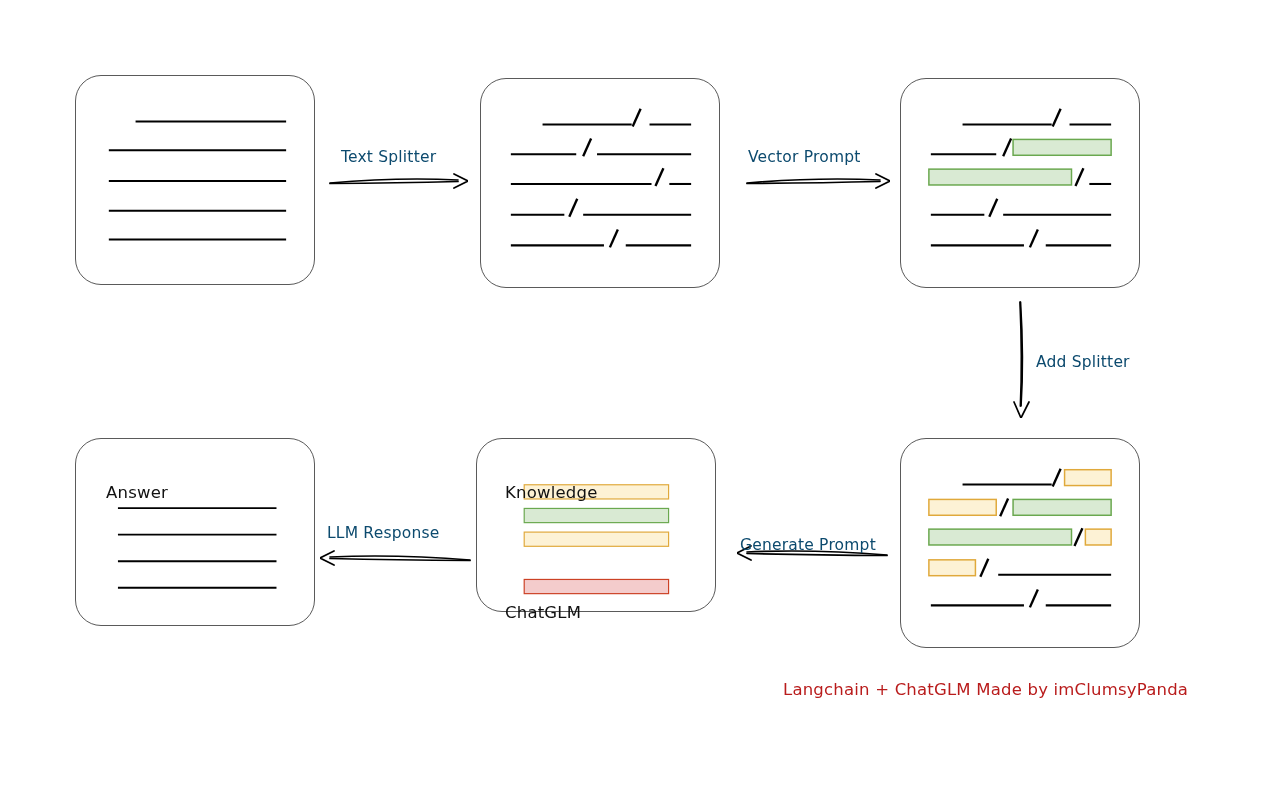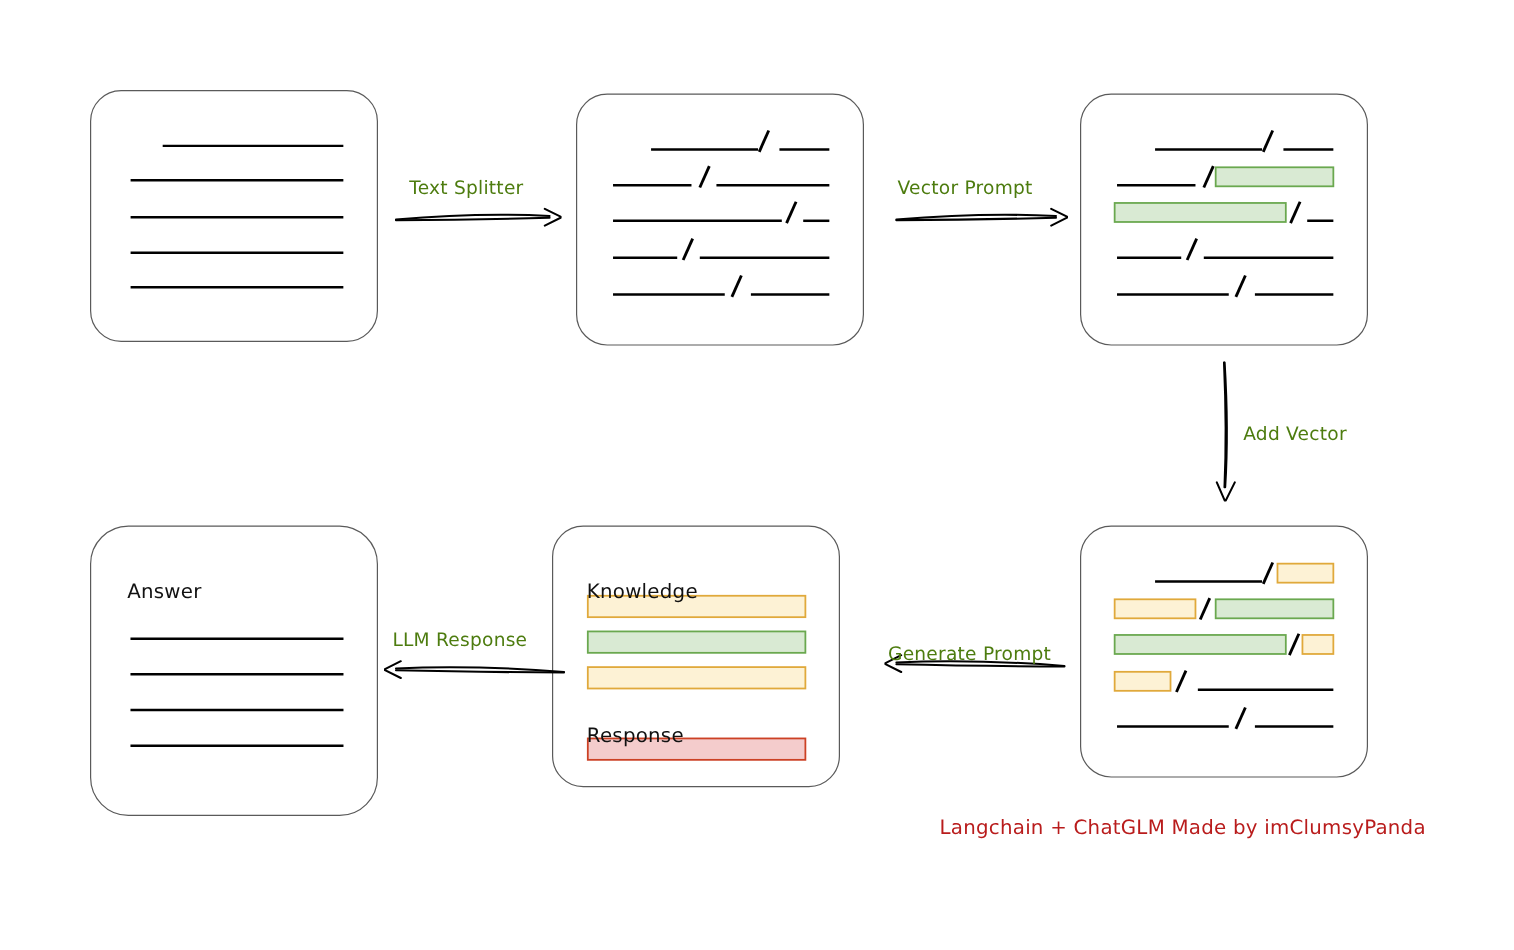--- a/index.html
+++ b/index.html
@@ -42,21 +42,21 @@
     white-space: nowrap;
   }
   .edge {
     position: absolute;
     overflow: visible;
   }
   .edge-label {
     position: absolute;
     font-family: "DejaVu Sans", sans-serif;
     font-size: 15.5px;
-    color: #4d7c0f;
+    color: #0c4a6e;
     white-space: nowrap;
     letter-spacing: 0.2px;
   }
   .footer-note {
     position: absolute;
     font-family: "DejaVu Sans", sans-serif;
     font-size: 16.5px;
     color: #b91c1c;
     white-space: nowrap;
     letter-spacing: 0.2px;
@@ -157,32 +157,32 @@
         <rect x="186" y="91" width="26" height="16" fill="#fdf2d5" stroke="#e0a93b" class="chip"></rect>
         <rect x="28" y="122" width="47" height="16" fill="#fdf2d5" stroke="#e0a93b" class="chip"></rect>
         <line x1="80" y1="139" x2="88" y2="121" class="slash"></line>
         <line x1="98" y1="137" x2="212" y2="137" class="rule"></line>
         <line x1="30" y1="168" x2="124" y2="168" class="rule"></line>
         <line x1="130" y1="170" x2="138" y2="152" class="slash"></line>
         <line x1="146" y1="168" x2="212" y2="168" class="rule"></line>
       </svg>
   </div>
 
-  <div class="node" id="node-prompt" style="left: 460px; top: 438px; width: 240px; height: 218px;">
+  <div class="node" id="node-prompt" style="left: 476px; top: 438px; width: 240px; height: 174px;">
     <svg class="node-svg" viewBox="0 0 240 218">
         <rect x="29" y="58" width="183" height="18" fill="#fdf2d5" stroke="#e0a93b" class="chip"></rect>
         <rect x="29" y="88" width="183" height="18" fill="#d9ead3" stroke="#6aa84f" class="chip"></rect>
         <rect x="29" y="118" width="183" height="18" fill="#fdf2d5" stroke="#e0a93b" class="chip"></rect>
         <rect x="29" y="178" width="183" height="18" fill="#f4cccc" stroke="#cc4125" class="chip"></rect>
       </svg>
     <div class="node-label" id="prompt-heading-0" style="left: 28px; top: 44px;">Knowledge</div>
-    <div class="node-label" id="prompt-heading-1" style="left: 28px; top: 164px;">Response</div>
-  </div>
-
-  <div class="node" id="node-answer" style="left: 75px; top: 438px; width: 240px; height: 242px; border-radius: 32px;">
+    <div class="node-label" id="prompt-heading-1" style="left: 28px; top: 164px;">ChatGLM</div>
+  </div>
+
+  <div class="node" id="node-answer" style="left: 75px; top: 438px; width: 240px; height: 188px;">
     <svg class="node-svg" viewBox="0 0 240 210">
         <line x1="33" y1="78" x2="212" y2="78" class="rule"></line>
         <line x1="33" y1="108" x2="212" y2="108" class="rule"></line>
         <line x1="33" y1="138" x2="212" y2="138" class="rule"></line>
         <line x1="33" y1="168" x2="212" y2="168" class="rule"></line>
       </svg>
     <div class="node-label" id="answer-heading" style="left: 30px; top: 44px;">Answer</div>
   </div>
 
   <div class="edge" id="edge-0" style="left: 328px; top: 168px; width: 140px; height: 26px;">
@@ -203,21 +203,21 @@
   </div>
   <div class="edge-label" id="edge-label-1" style="left: 748px; top: 148px;">Vector Prompt</div>
 
   <div class="edge" id="edge-2" style="left: 1008px; top: 300px; width: 28px; height: 118px;">
     <svg width="28" height="118" viewBox="0 0 28 118">
         <path class="arrow-path" d="M 12.5,2 Q 16,59 13,106"></path>
         <path class="arrow-path" d="M 12,2 Q 14.5,59 12.4,106"></path>
         <path class="arrow-head" d="M 6,102 L 13,118 L 21,102"></path>
       </svg>
   </div>
-  <div class="edge-label" id="edge-label-2" style="left: 1036px; top: 353px;">Add Vector</div>
+  <div class="edge-label" id="edge-label-2" style="left: 1036px; top: 353px;">Add Splitter</div>
 
   <div class="edge" id="edge-3" style="left: 737px; top: 540px; width: 152px; height: 26px;">
     <svg width="152" height="26" viewBox="0 0 152 26">
         <path class="arrow-path" d="M 150,15 Q 76,9 10,12"></path>
         <path class="arrow-path" d="M 150,15.5 Q 76,15 10,13.5"></path>
         <path class="arrow-head" d="M 14,6 L 0,13 L 14,20"></path>
       </svg>
   </div>
   <div class="edge-label" id="edge-label-3" style="left: 740px; top: 536px;">Generate Prompt</div>
 

